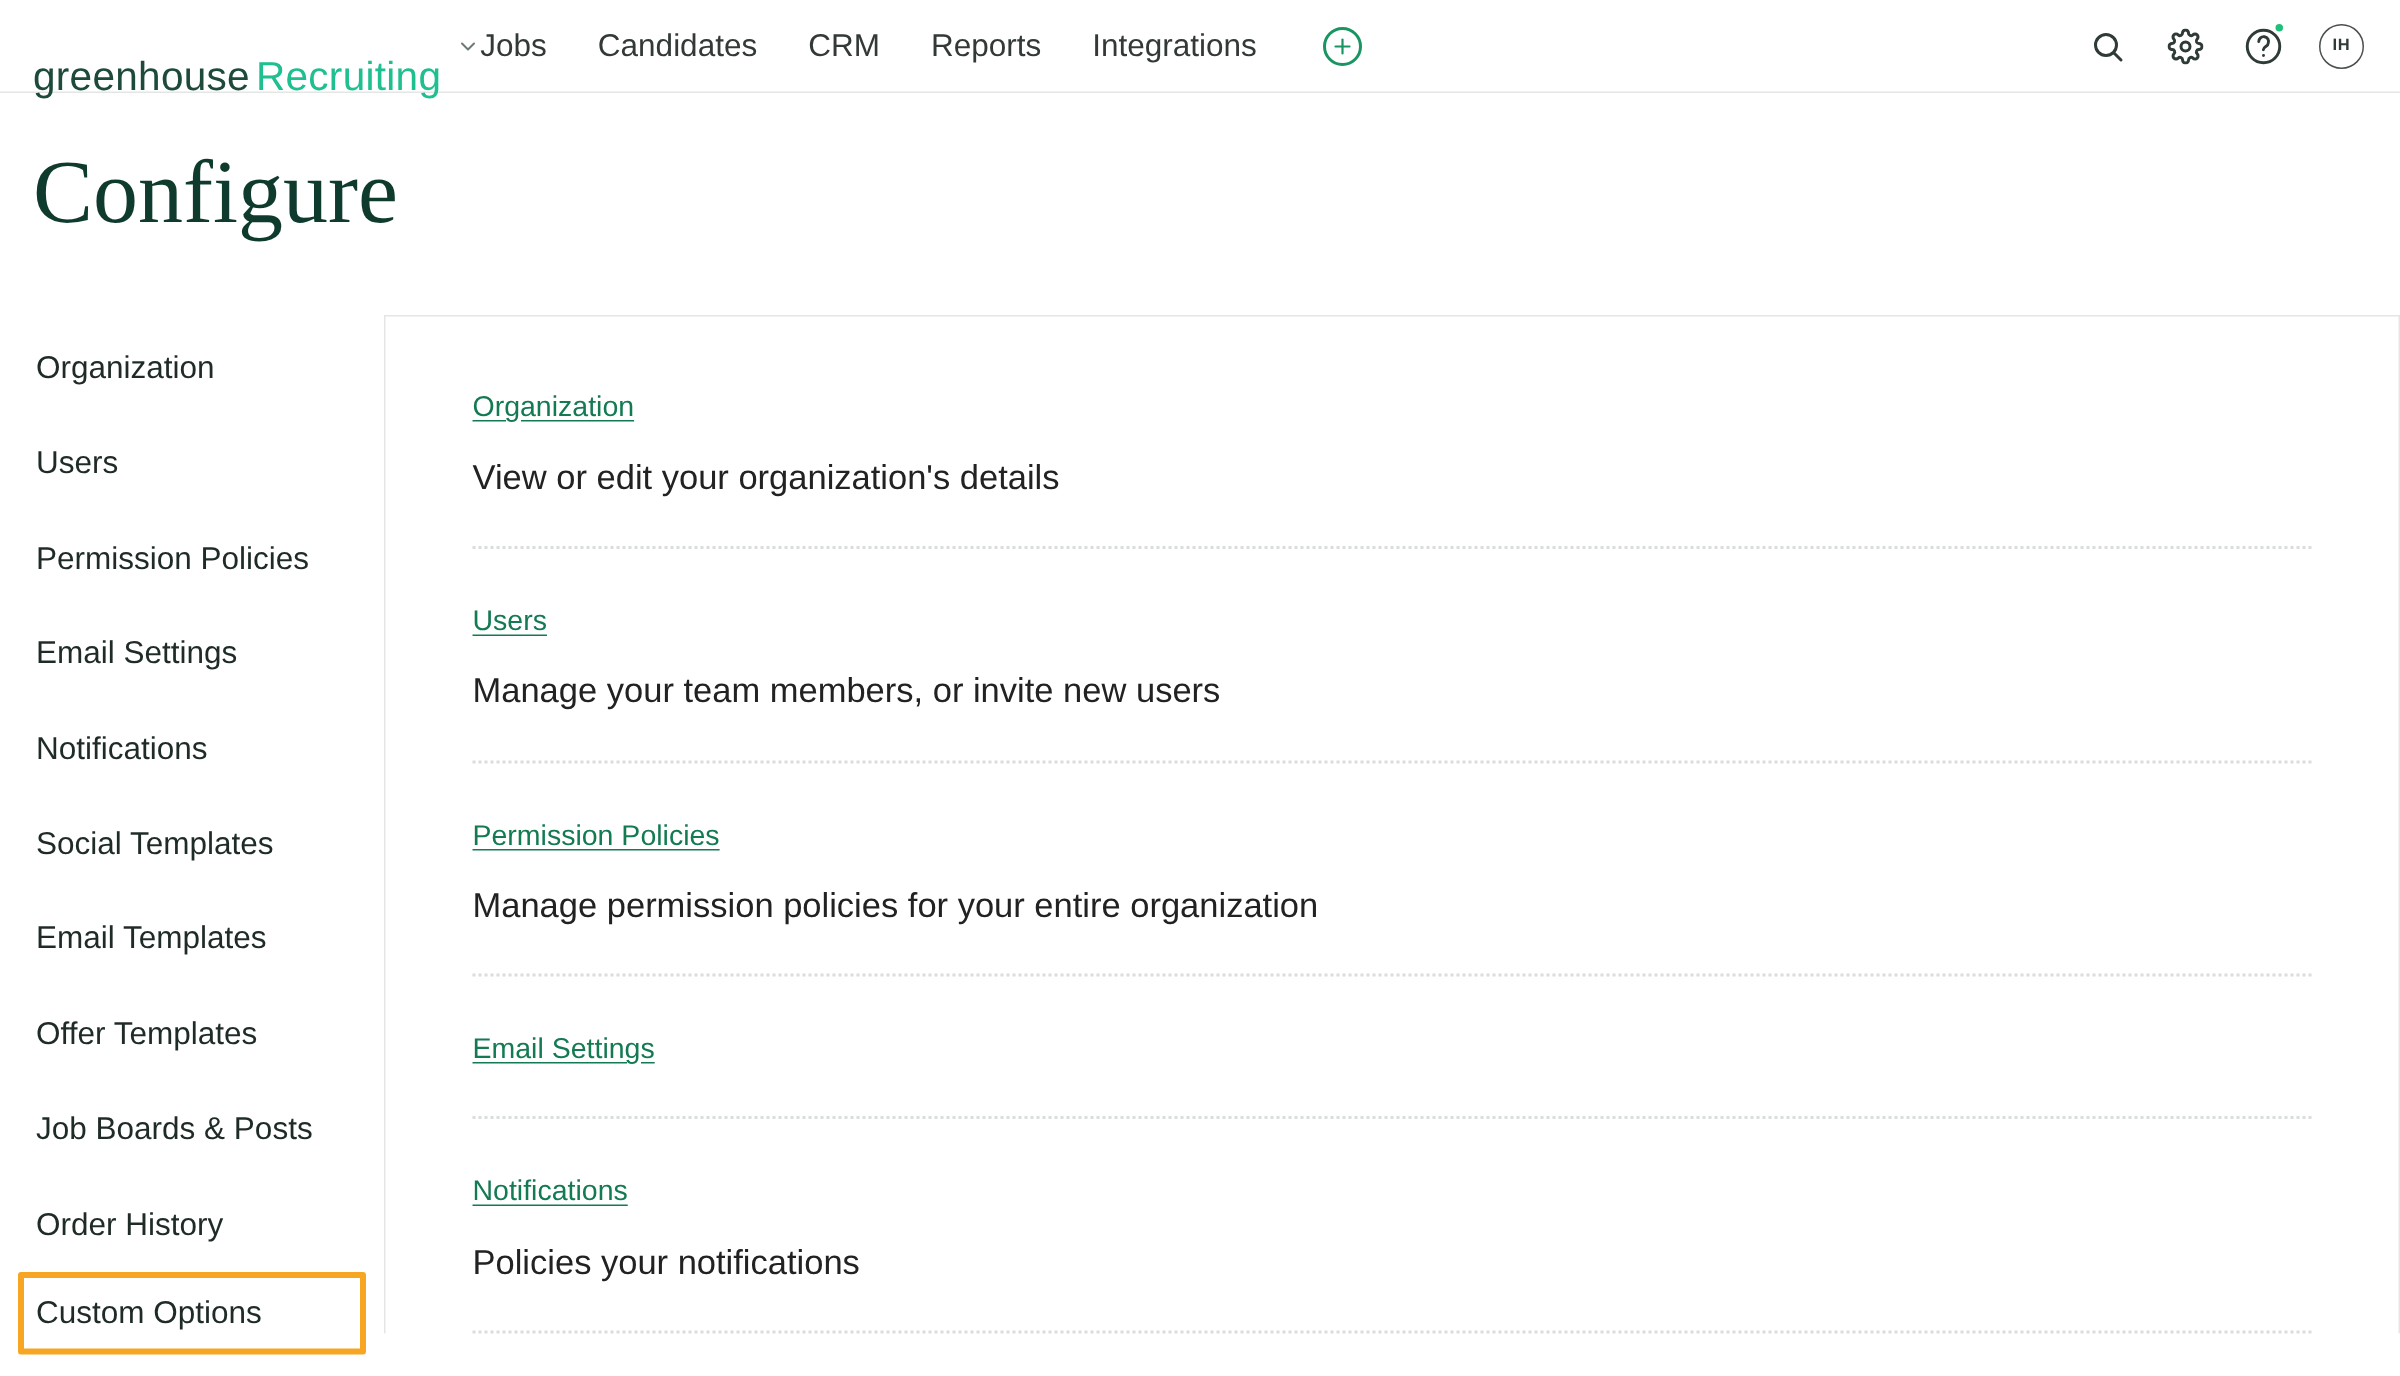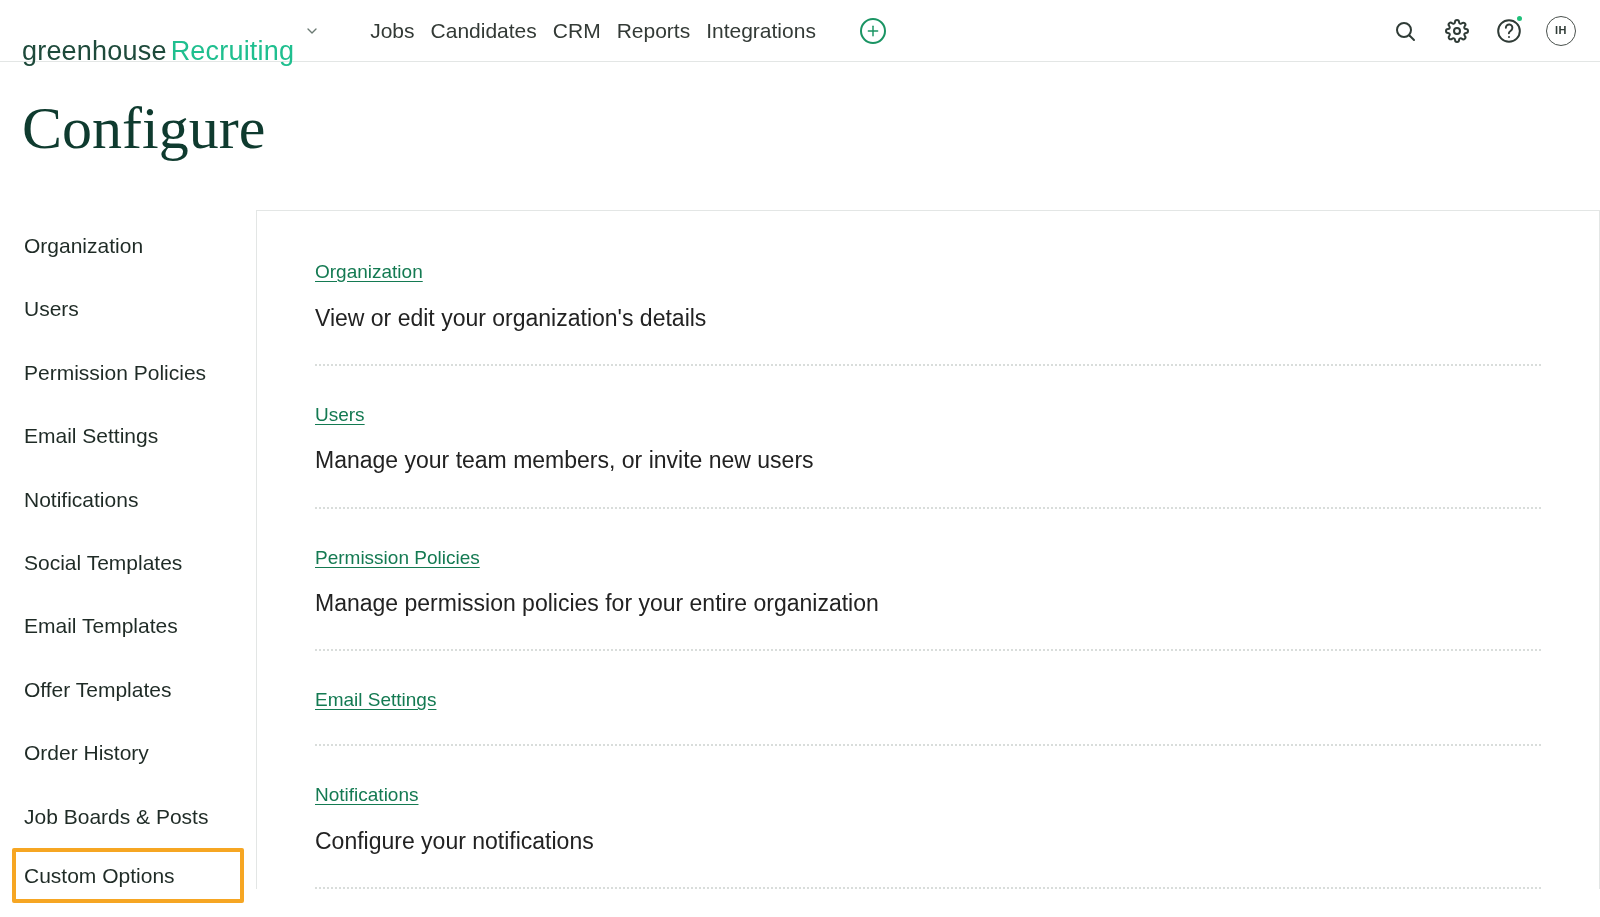--- a/index.html
+++ b/index.html
@@ -37,21 +37,21 @@
     font-weight:500;letter-spacing:.2px;
     font-size:27px;
     cursor:pointer;
     margin-top:42px;
   }
   .brand .g1{color:#1e4a3b;}
   .brand .g2{color:var(--teal);}
   .brand-caret{margin-left:10px;color:#6b7a73;}
   .brand-caret svg{display:block;}
 
-  .nav{display:flex;gap:16px;margin-left:50px;}
+  .nav{display:flex;gap:34px;}
   .nav a{
     color:#333a36;text-decoration:none;font-size:21px;
     padding:4px 0;cursor:pointer;
   }
   .add-btn{
     margin-left:44px;width:26px;height:26px;border-radius:50%;
     border:2px solid #1a9463;display:flex;align-items:center;justify-content:center;
     cursor:pointer;
   }
   .add-btn svg{display:block;}
@@ -197,22 +197,22 @@
 
   <div class="sidenav">
     <div class="item">Organization</div>
     <div class="item">Users</div>
     <div class="item">Permission Policies</div>
     <div class="item">Email Settings</div>
     <div class="item">Notifications</div>
     <div class="item">Social Templates</div>
     <div class="item">Email Templates</div>
     <div class="item">Offer Templates</div>
+    <div class="item">Job Boards &amp; Posts</div>
     <div class="item">Order History</div>
-    <div class="item">Job Boards &amp; Posts</div>
     <div class="item highlight">Custom Options</div>
     <div class="item">Agencies</div>
   </div>
 
   <div class="panel">
 
     <div class="section">
       <a class="section-title">Organization</a>
       <div class="section-desc">View or edit your organization's details</div>
     </div>
@@ -226,17 +226,17 @@
       <a class="section-title">Permission Policies</a>
       <div class="section-desc">Manage permission policies for your entire organization</div>
     </div>
 
     <div class="section">
       <a class="section-title">Email Settings</a>
     </div>
 
     <div class="section">
       <a class="section-title">Notifications</a>
-      <div class="section-desc">Configure your notifications</div>
+      <div class="section-desc">Policies your notifications</div>
     </div>
 
   </div>
 </div>
 
 </body></html>

